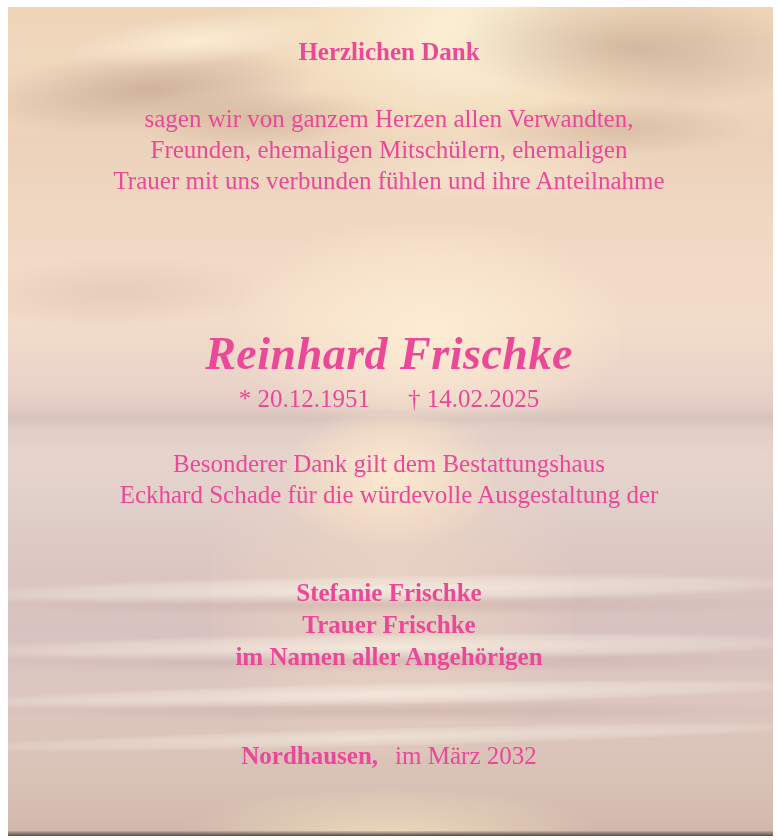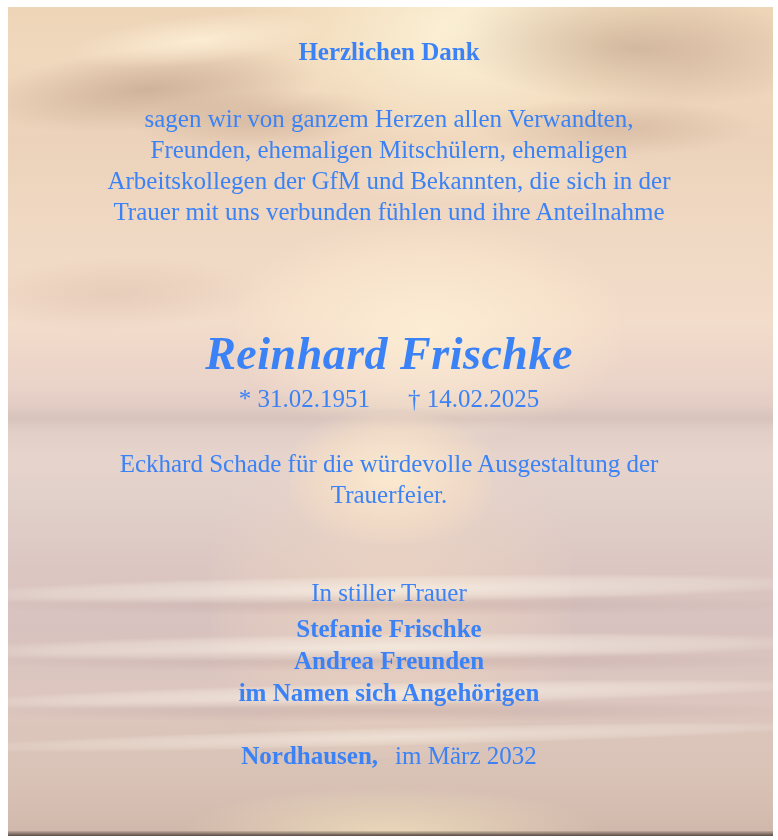--- a/index.html
+++ b/index.html
@@ -82,21 +82,21 @@
     left: 22%; bottom: 2px; width: 56%; height: 48px;
     background: radial-gradient(ellipse at 50% 100%, rgba(243,227,190,0.75) 0%, rgba(243,227,190,0) 70%);
   }
   .bottom-band {
     left: 0; bottom: 0; width: 100%; height: 5px;
     background: linear-gradient(to bottom, rgba(94,78,66,0.15) 0%, rgba(70,58,50,0.85) 100%);
   }
   
   .text-layer {
     position: absolute; inset: 0; z-index: 5;
-    color: #3b82f6;
+    color: #ec4899;
   }
   .block { position: absolute; left: 0; right: 0; text-align: center; }
   .title { top: 38px; font-size: 25px; font-weight: bold; }
   .intro { top: 103px; font-size: 25px; line-height: 31px; font-family: Liberation Serif, serif; }
   .deceased-name { top: 327px; font-size: 46px; font-weight: bold; letter-spacing: 0.5px; font-style: italic; }
   .dates { top: 385px; font-size: 25px; }
   .dates span { display: inline-block; }
   .dates .birth { margin-right: 38px; }
   .thanks { top: 448px; font-size: 25px; line-height: 31px; }
   .mourning { top: 577px; font-size: 25px; }
@@ -131,38 +131,36 @@
   <div class="layer bottom-glow"></div>
   <div class="layer bottom-band"></div>
 </div>
 
 <div class="text-layer">
   <div class="block title">Herzlichen Dank</div>
 
   <div class="block intro">
     <div>sagen wir von ganzem Herzen allen Verwandten,</div>
     <div>Freunden, ehemaligen Mitschülern, ehemaligen</div>
-    <div>Arbeitskollegen der GfM und Bekannten, die sich in der</div>
     <div>Trauer mit uns verbunden fühlen und ihre Anteilnahme</div>
   </div>
 
   <div class="block deceased-name">Reinhard Frischke</div>
 
   <div class="block dates">
-    <span class="birth">* 31.02.1951</span><span class="death">† 14.02.2025</span>
+    <span class="birth">* 20.12.1951</span><span class="death">† 14.02.2025</span>
   </div>
 
   <div class="block thanks">
+    <div>Besonderer Dank gilt dem Bestattungshaus</div>
     <div>Eckhard Schade für die würdevolle Ausgestaltung der</div>
-    <div>Trauerfeier.</div>
   </div>
 
   <div class="block mourning">
-    <div class="mourning-intro">In stiller Trauer</div>
     <div class="mourner">Stefanie Frischke</div>
-    <div class="mourner">Andrea Freunden</div>
-    <div class="mourner">im Namen sich Angehörigen</div>
+    <div class="mourner">Trauer Frischke</div>
+    <div class="mourner">im Namen aller Angehörigen</div>
   </div>
 
   <div class="block place-line">
     <span class="place">Nordhausen,</span><span>im März 2032</span>
   </div>
 </div>
 
 </body></html>

